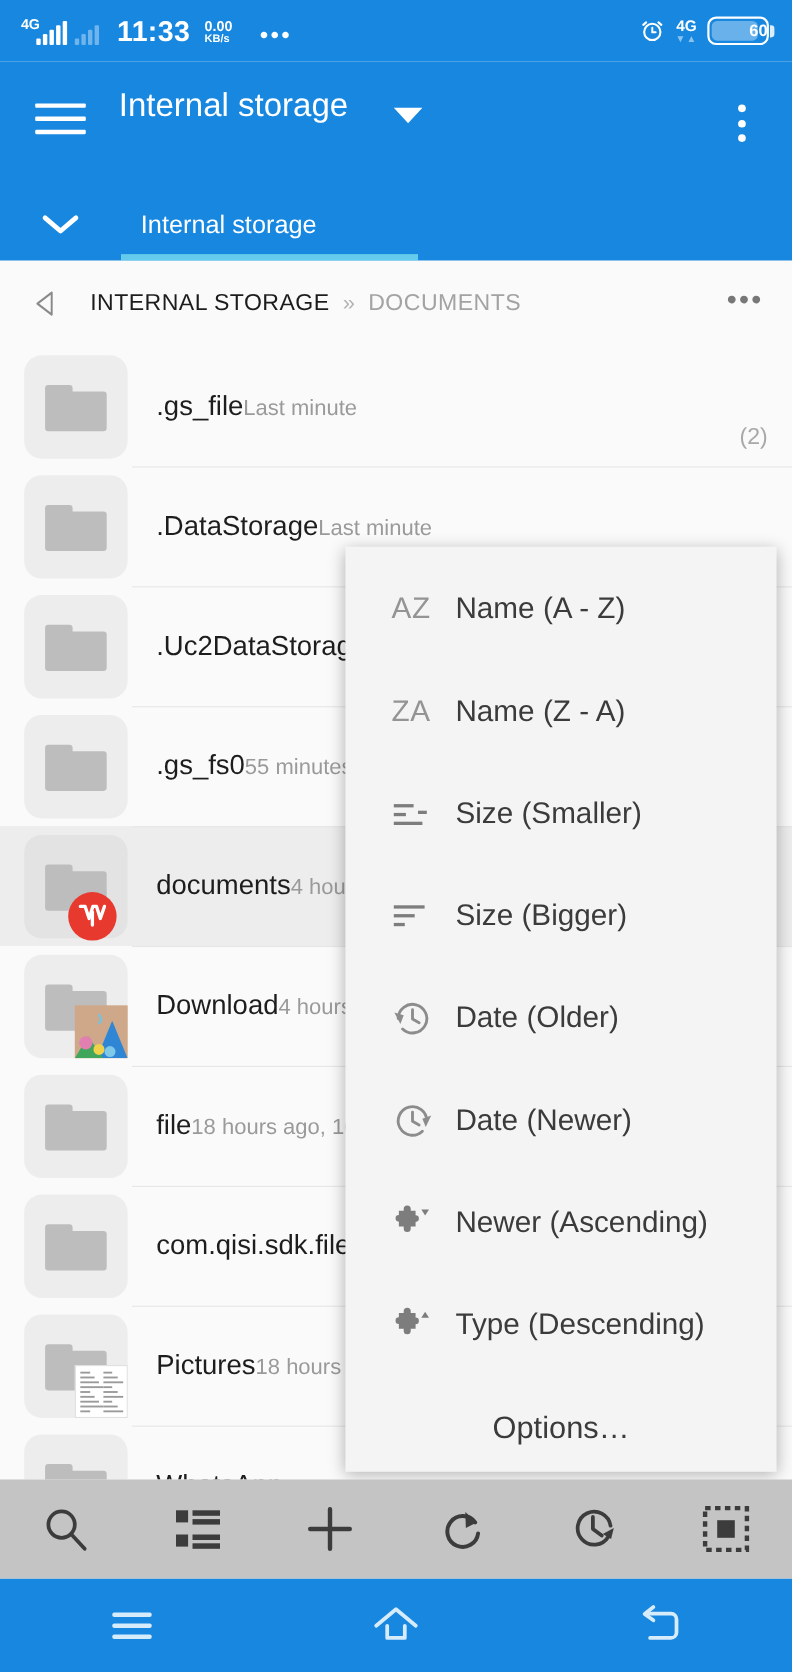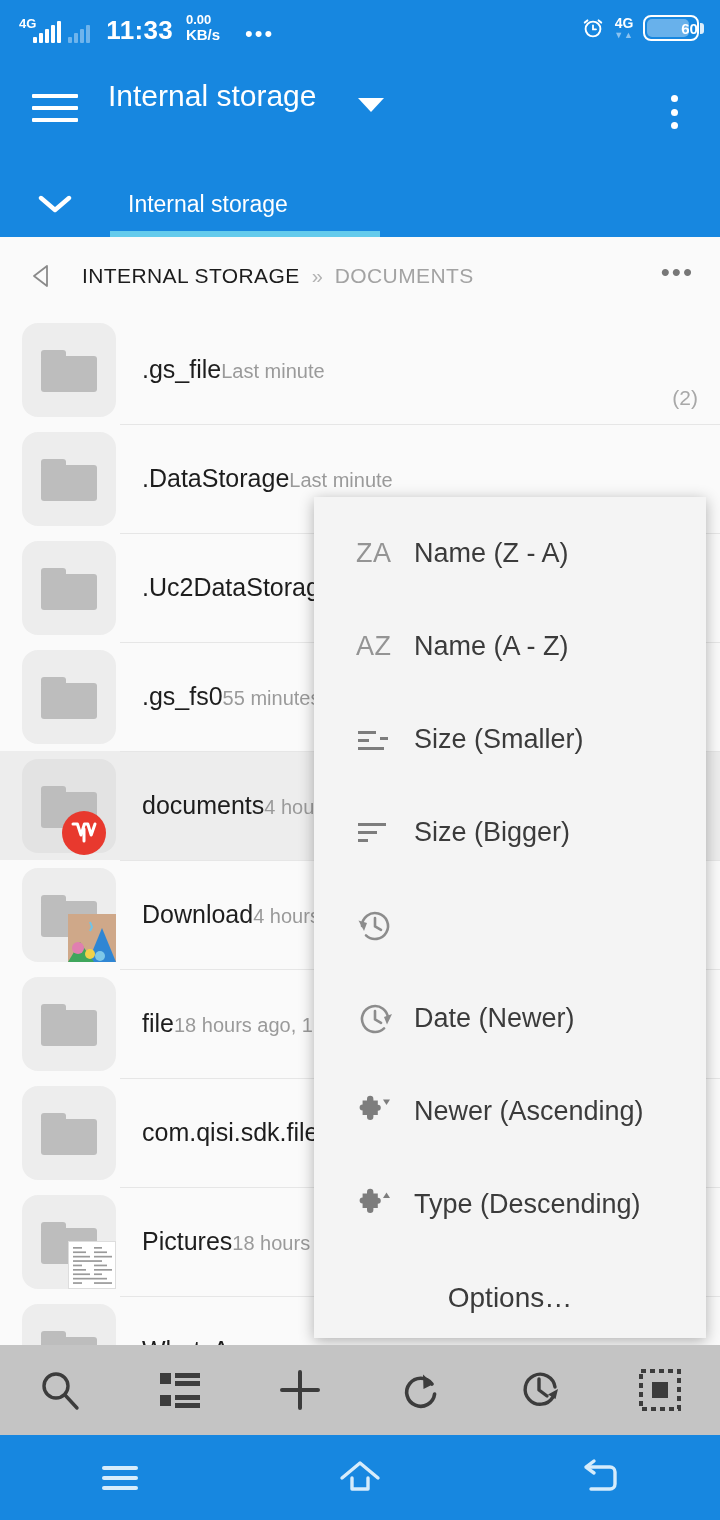--- a/index.html
+++ b/index.html
@@ -22,21 +22,21 @@
                position: relative; top: -13px; left: 3px; }
   .bars { display: flex; align-items: flex-end; gap: 2px; height: 22px; }
   .bars i { display: block; width: 4px; background: #fff; border-radius: 1px; }
   .bars.dim i { background: rgba(255,255,255,.38); }
   .b1 { height: 6px; } .b2 { height: 10px; } .b3 { height: 14px; }
   .b4 { height: 18px; } .b5 { height: 22px; }
   .sb-time { font-size: 26px; font-weight: bold; letter-spacing: .3px;
              margin-left: 9px; line-height: 1; }
   .sb-speed { margin-left: 6px; line-height: 1.05; }
   .sb-speed .v { font-size: 13px; font-weight: bold; display: block; }
-  .sb-speed .u { font-size: 15px; font-weight: bold; display: block; }
+  .sb-speed .u { font-size: 10px; font-weight: bold; display: block; }
   .sb-dots { margin-left: 18px; font-size: 22px; letter-spacing: 2px;
              line-height: 0.5; position: relative; top: -4px; }
   .sb-right { margin-left: auto; display: flex; align-items: center; gap: 9px; }
   .alarm-ico { width: 24px; height: 24px; }
   .sb-4g2 { position: relative; display: flex; flex-direction: column;
             align-items: center; line-height: 1; }
   .sb-4g2 .t { font-size: 14px; font-weight: bold; }
   .sb-4g2 .arrows { font-size: 9px; color: rgba(255,255,255,.5); margin-top: 1px;
                     letter-spacing: 1px; }
   .battery { display: flex; align-items: center; }
@@ -385,29 +385,29 @@
           </span>
         </span>
         <span class="meta"><span class="fname">WhatsApp</span><span class="fdate"></span></span>
         <span class="fcount"></span>
       </div>
     </div>
 
   <div class="menu" id="sortmenu">
       <div class="mitem">
         <span class="mico">
+          <span class="azt">AZ</span>
+        </span>
+        <span class="mlabel">Name (A - Z)</span>
+      </div>
+      <div class="mitem">
+        <span class="mico">
           <span class="azt">ZA</span>
         </span>
         <span class="mlabel">Name (Z - A)</span>
-      </div>
-      <div class="mitem">
-        <span class="mico">
-          <span class="azt">AZ</span>
-        </span>
-        <span class="mlabel">Name (A - Z)</span>
       </div>
       <div class="mitem">
         <span class="mico">
           <svg width="36" height="28" viewBox="0 0 36 28">
             <rect x="2" y="5" width="18" height="3" fill="#7d7d7d"></rect>
             <rect x="2" y="13" width="11" height="3" fill="#7d7d7d"></rect>
             <rect x="2" y="21" width="26" height="3" fill="#7d7d7d"></rect>
             <rect x="24" y="11" width="8" height="3" fill="#7d7d7d"></rect>
           </svg>
         </span>
@@ -424,20 +424,21 @@
         <span class="mlabel">Size (Bigger)</span>
       </div>
       <div class="mitem">
         <span class="mico">
           <svg width="38" height="38" viewBox="0 0 38 38">
             <path d="M6 19a13 13 0 1 1 4 9.4" fill="none" stroke="#8c8c8c" stroke-width="2.6" stroke-linecap="round"></path>
             <path d="M19 11v8.4l6 3.4" fill="none" stroke="#8c8c8c" stroke-width="2.6" stroke-linecap="round" stroke-linejoin="round"></path>
             <path d="M2.5 13.5 11 16 8 24z" fill="#8c8c8c"></path>
           </svg>
         </span>
+        <span class="mlabel">Date (Older)</span>
       </div>
       <div class="mitem">
         <span class="mico">
           <svg width="38" height="38" viewBox="0 0 38 38">
             <path d="M32 19a13 13 0 1 0-4 9.4" fill="none" stroke="#8c8c8c" stroke-width="2.6" stroke-linecap="round"></path>
             <path d="M19 11v8.4l6 3.4" fill="none" stroke="#8c8c8c" stroke-width="2.6" stroke-linecap="round" stroke-linejoin="round"></path>
             <path d="M36 14 28 17l3 7.6z" fill="#8c8c8c"></path>
           </svg>
         </span>
         <span class="mlabel">Date (Newer)</span>

